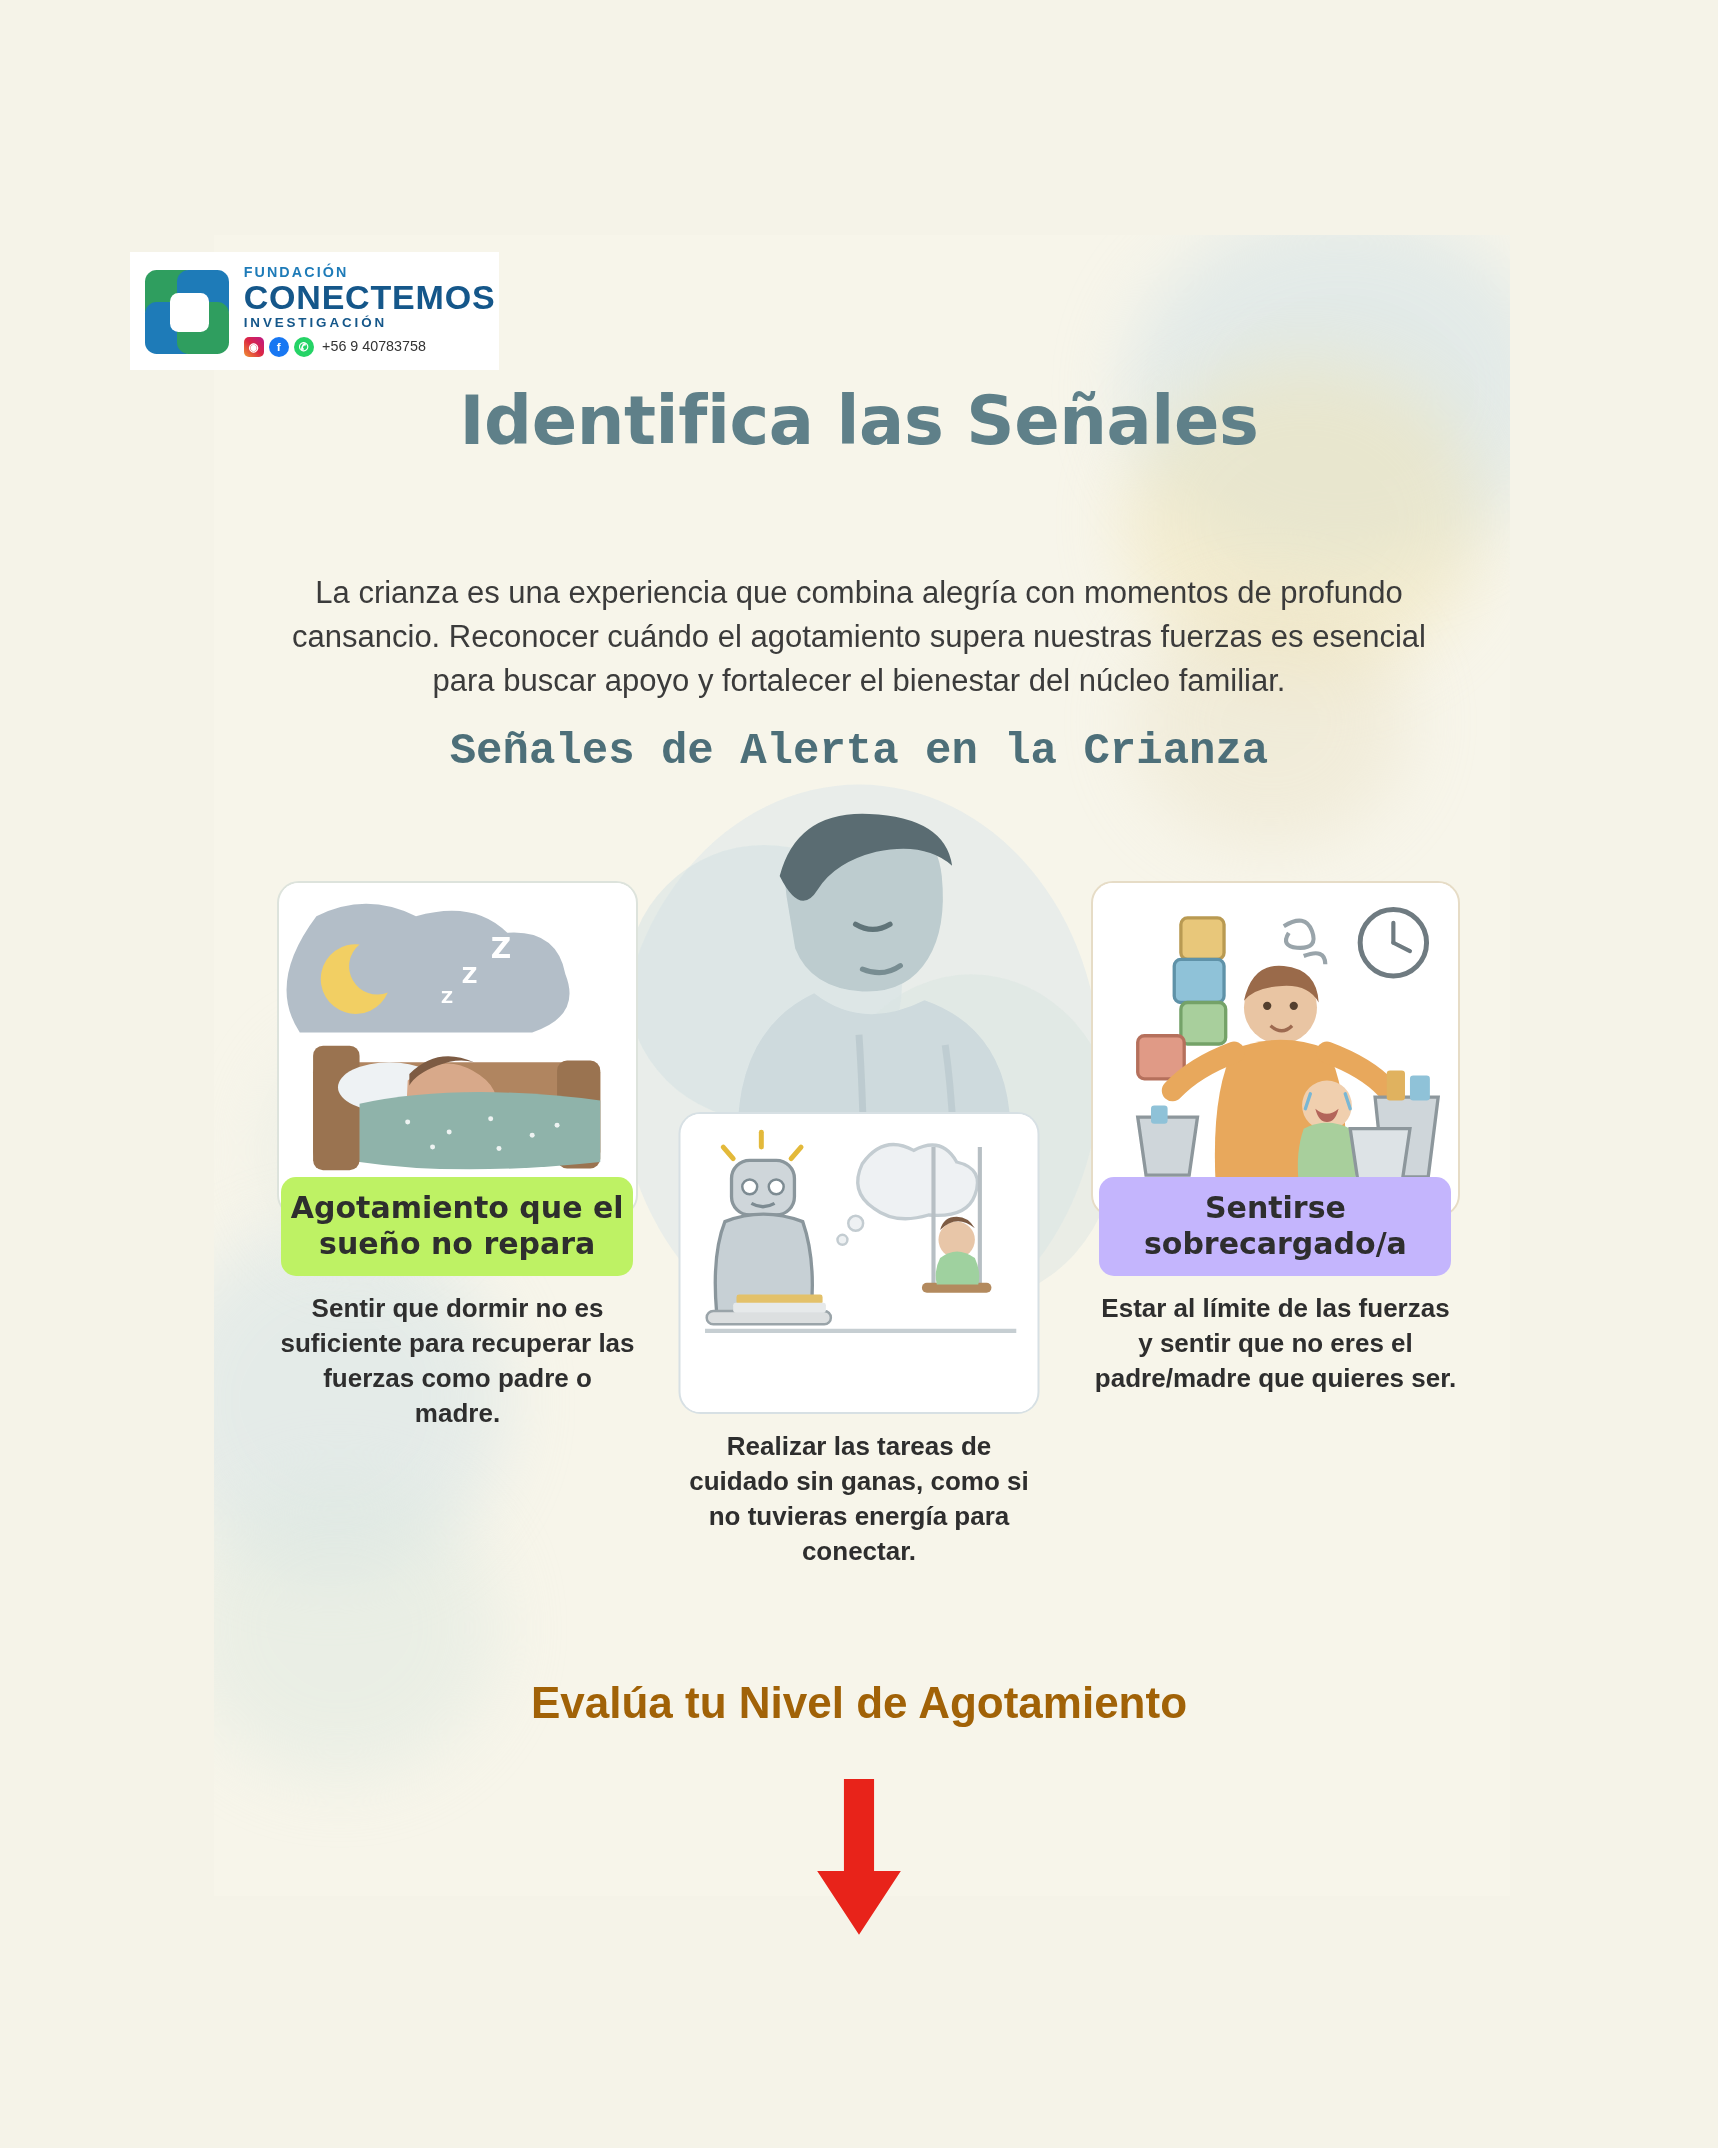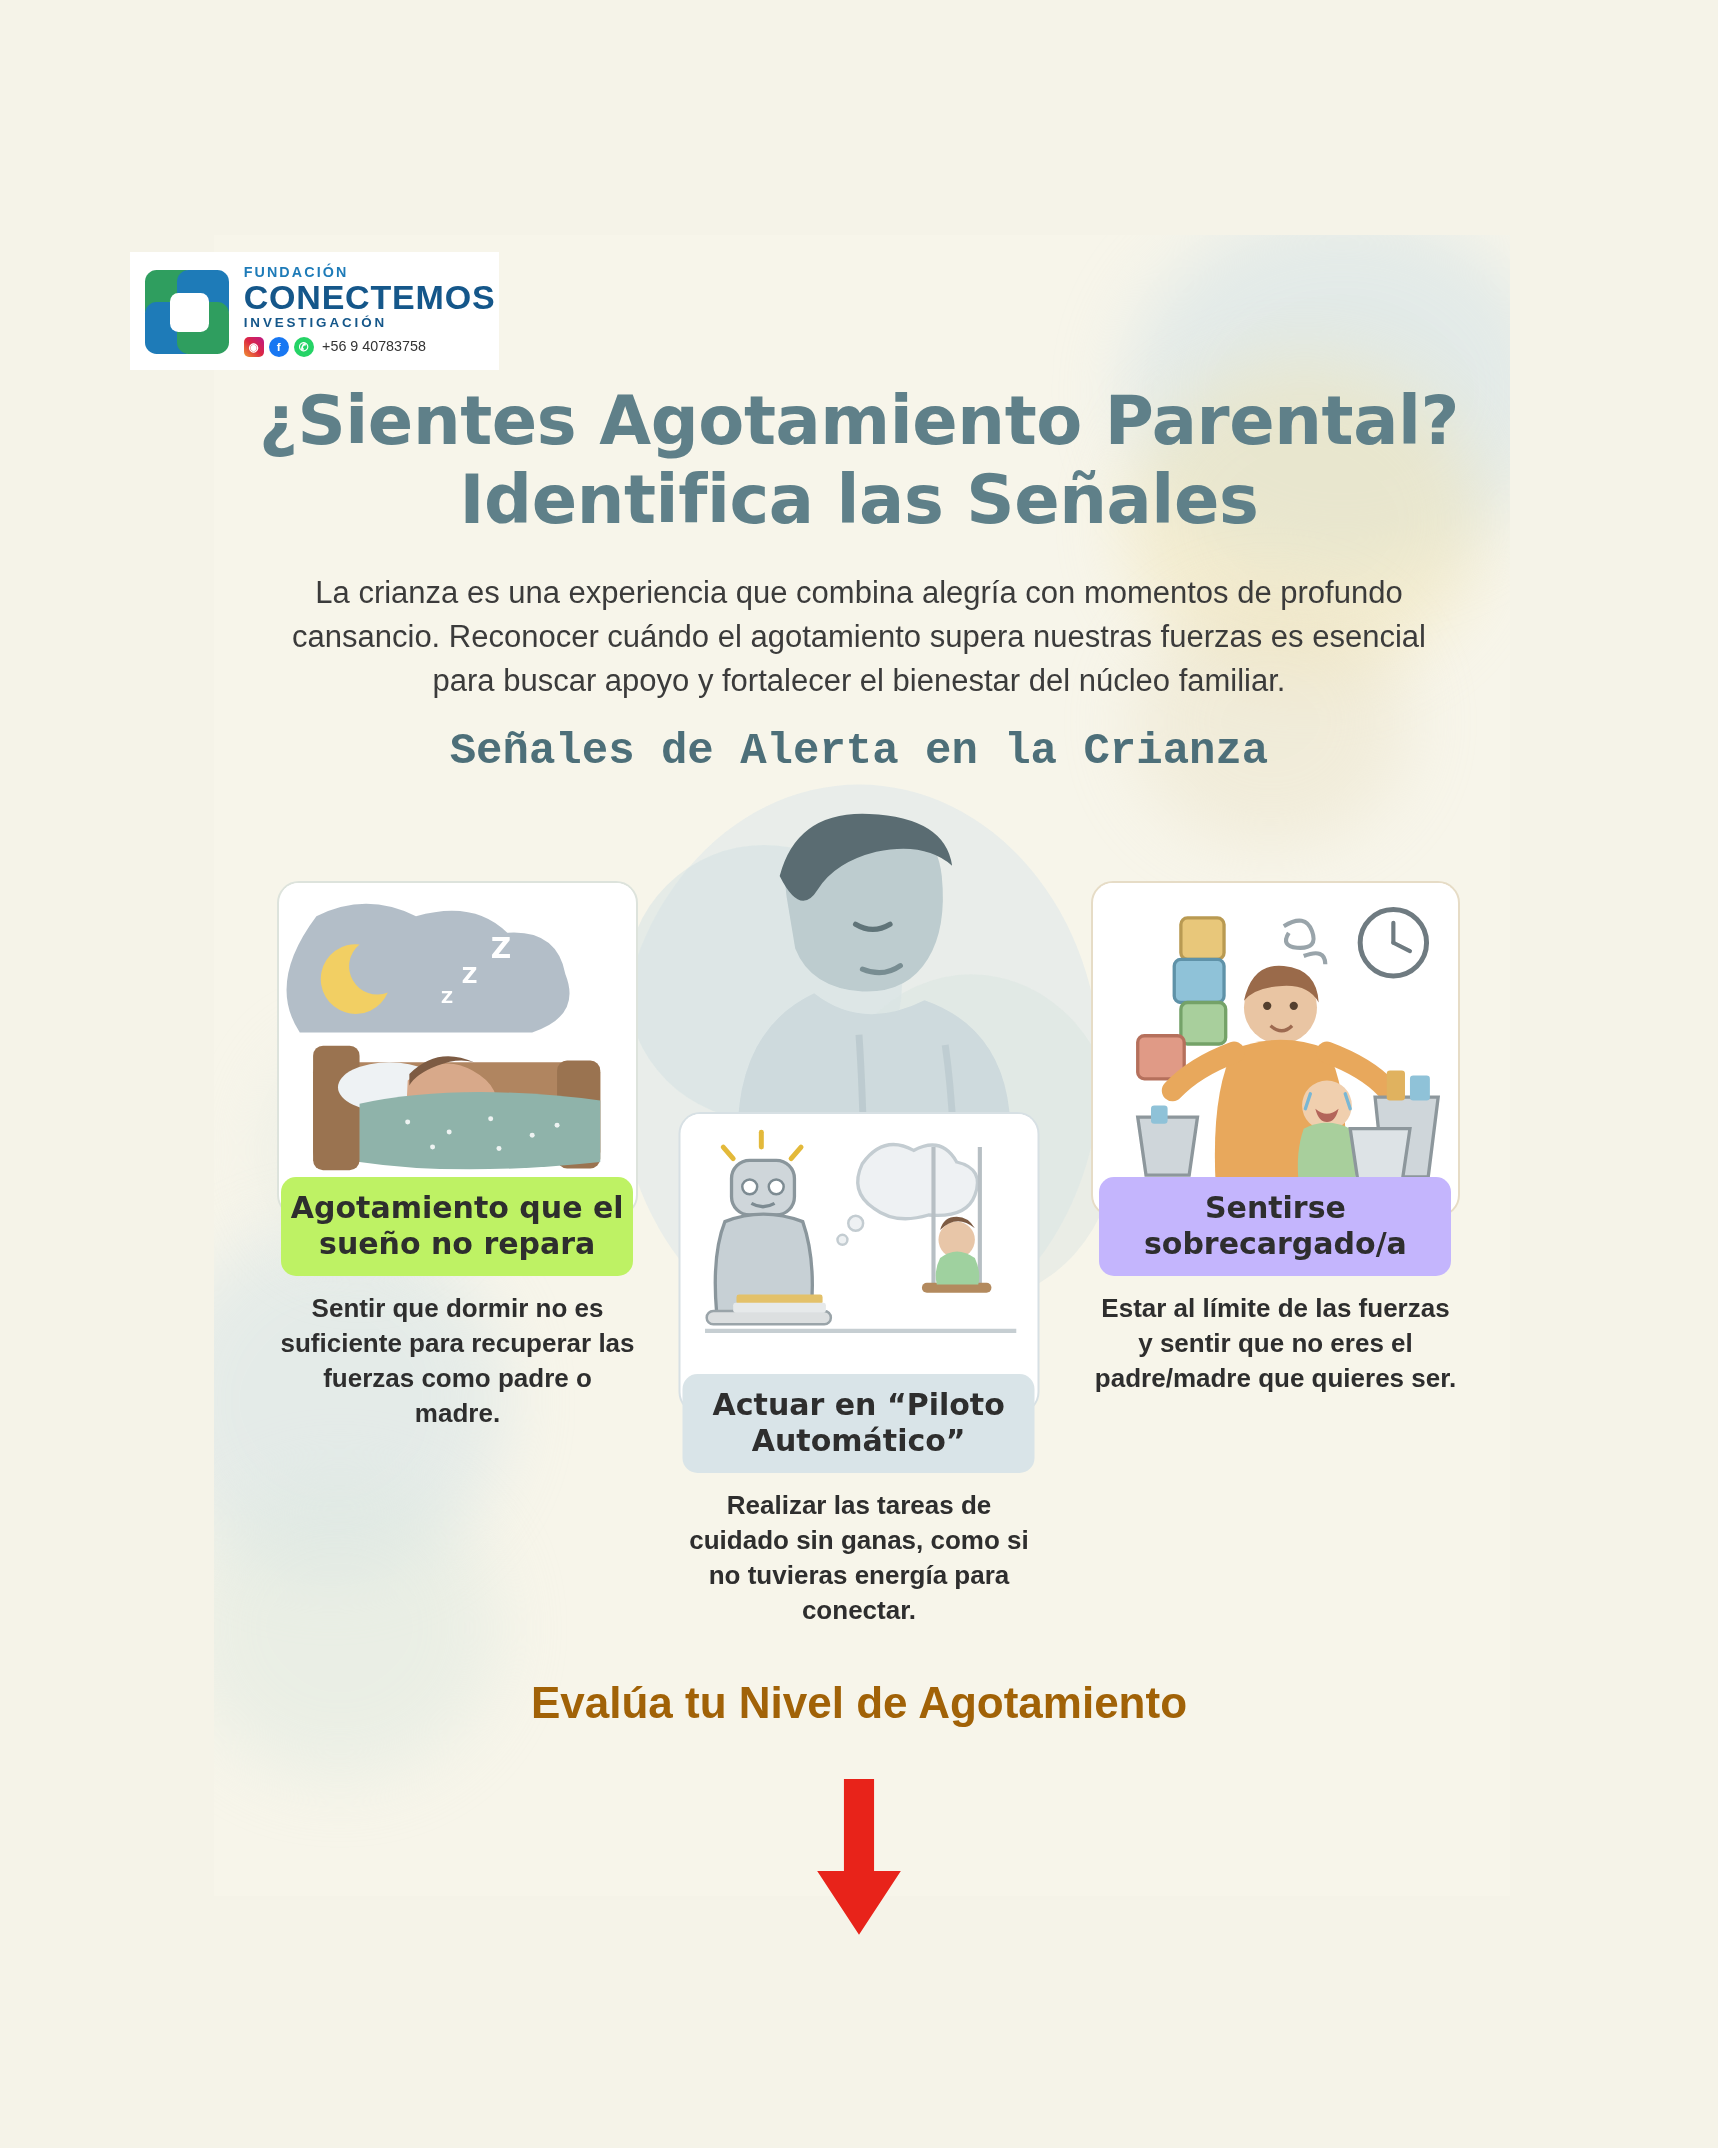--- a/index.html
+++ b/index.html
@@ -184,21 +184,20 @@
       <div class="logo-social">
         <span class="si si-ig">◉</span>
         <span class="si si-fb">f</span>
         <span class="si si-wa">✆</span>
         <span class="phone">+56 9 40783758</span>
       </div>
     </div>
   </div>
 
   <div class="title">
-    <div>¿Sientes Agotamiento Parental?</div>
     <div>Identifica las Señales</div>
   </div>
 
   <div class="intro">La crianza es una experiencia que combina alegría con momentos de profundo cansancio. Reconocer cuándo el agotamiento supera nuestras fuerzas es esencial para buscar apoyo y fortalecer el bienestar del núcleo familiar.</div>
 
   <div class="section-title">Señales de Alerta en la Crianza</div>
 
   <svg class="hero-figure" viewBox="0 0 300 370">
     <ellipse cx="150" cy="170" rx="140" ry="165" fill="#dfe8ea" opacity="0.65"></ellipse>
     <ellipse cx="95" cy="120" rx="80" ry="80" fill="#cfdfe4" opacity="0.5"></ellipse>
@@ -273,21 +272,20 @@
         <rect x="286" y="204" width="84" height="12" rx="6" fill="#b38a5e"></rect>
         <circle cx="328" cy="152" r="22" fill="#e8c6a8"></circle>
         <path d="M308 174 q20 -16 42 0 q8 18 4 32 l-50 0 q-4 -16 4 -32z" fill="#9fd19f"></path>
         <path d="M308 140 q20 -20 42 -2 q-8 -14 -22 -14 q-16 0 -20 16z" fill="#7d5b43"></path>
 
         <line x1="24" y1="262" x2="400" y2="262" stroke="#c6ced2" stroke-width="5"></line>
         <rect x="62" y="218" width="104" height="12" rx="3" fill="#e3c16a"></rect>
         <rect x="58" y="228" width="112" height="12" rx="3" fill="#e6e9ea"></rect>
       </svg>
     </div>
-    <div class="tile-label">Actuar en “Piloto Automático”</div>
     <div class="tile-desc">Realizar las tareas de cuidado sin ganas, como si no tuvieras energía para conectar.</div>
   </div>
 
   <div class="tile" id="tile-over">
     <div class="tile-img">
       <svg viewBox="0 0 420 400" width="100%" height="100%">
         <rect width="420" height="400" fill="#ffffff"></rect>
 
         <circle cx="352" cy="72" r="40" fill="#ffffff" stroke="#6f7b81" stroke-width="6"></circle>
         <line x1="352" y1="72" x2="352" y2="48" stroke="#6f7b81" stroke-width="5" stroke-linecap="round"></line>

